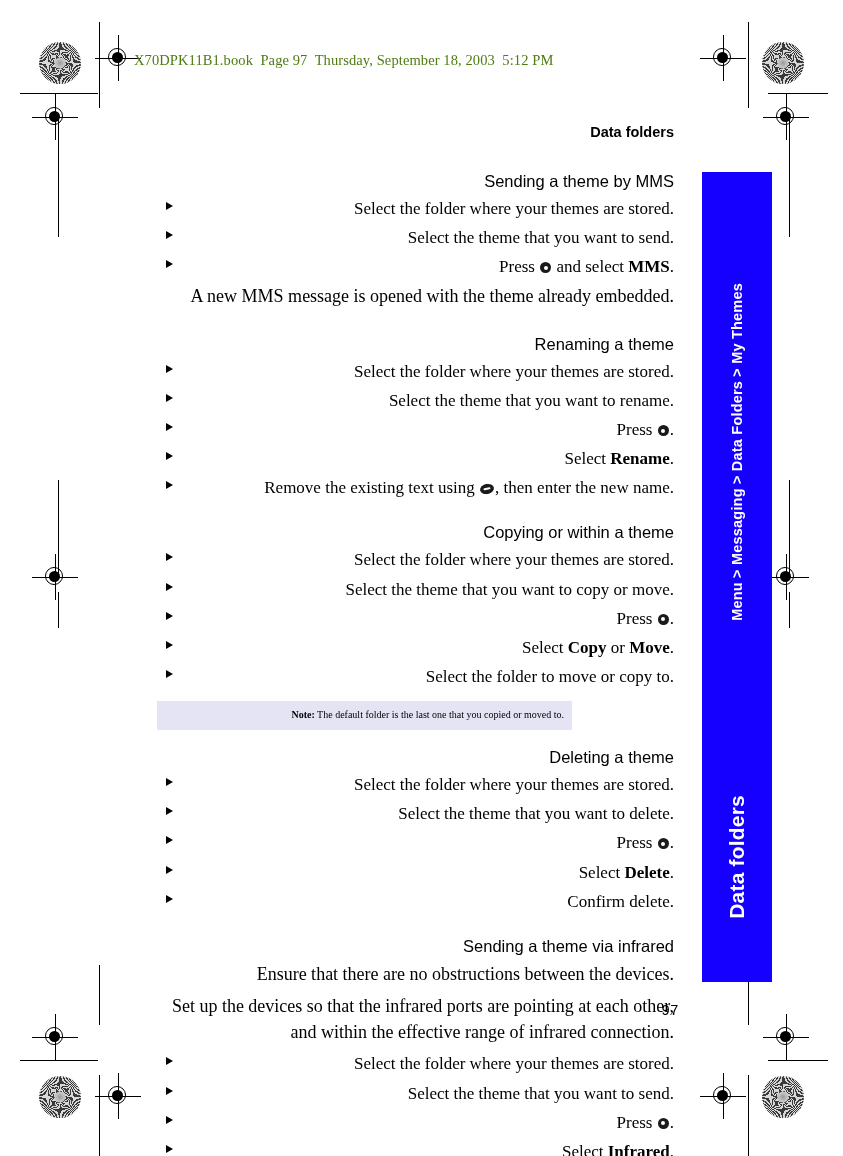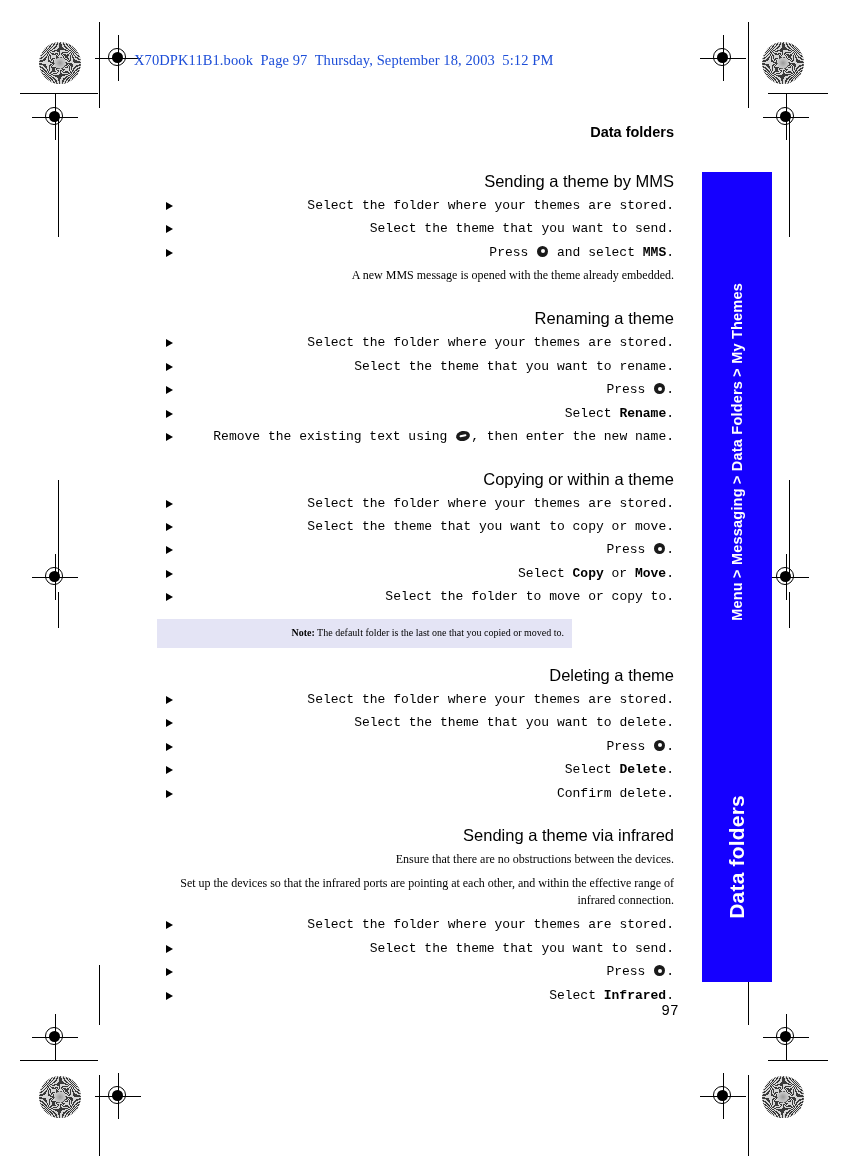--- a/index.html
+++ b/index.html
@@ -75,21 +75,21 @@
 
   
   .file-header {
     position: absolute;
     left: 134px;
     top: 52px;
     font-family: "Liberation Serif", serif;
     font-size: 14.5px;
     letter-spacing: 0.1px;
     white-space: pre;
-    color: #1d4ed8;
+    color: #4d7c0f;
   }
 
   
   .chapter-title {
     position: absolute;
     left: 157px;
     top: 124px;
     width: 517px;
     text-align: right;
     font-family: "Liberation Sans", sans-serif;
@@ -120,38 +120,38 @@
 
   ul.steps {
     list-style: none;
     margin: 0;
     padding: 0;
   }
   ul.steps li {
     position: relative;
     padding-left: 23px;
     margin: 0 0 5px 0;
-    font-family: Liberation Mono, monospace;
-    font-size: 13px;
+    font-family: Liberation Serif, serif;
+    font-size: 17px;
     line-height: 1.42;
   }
   ul.steps li .tri {
     position: absolute;
     left: 9px;
     top: 5px;
     width: 0; height: 0;
     border-left: 7px solid #000;
     border-top: 4.7px solid transparent;
     border-bottom: 4.7px solid transparent;
   }
 
   p.body-text {
     margin: 0 0 7px 0;
     font-family: "Liberation Serif", serif;
-    font-size: 12px;
+    font-size: 18px;
     line-height: 1.42;
   }
 
   b, strong { font-weight: bold; }
 
   
   .key-select {
     display: inline-block;
     position: relative;
     width: 11px;

